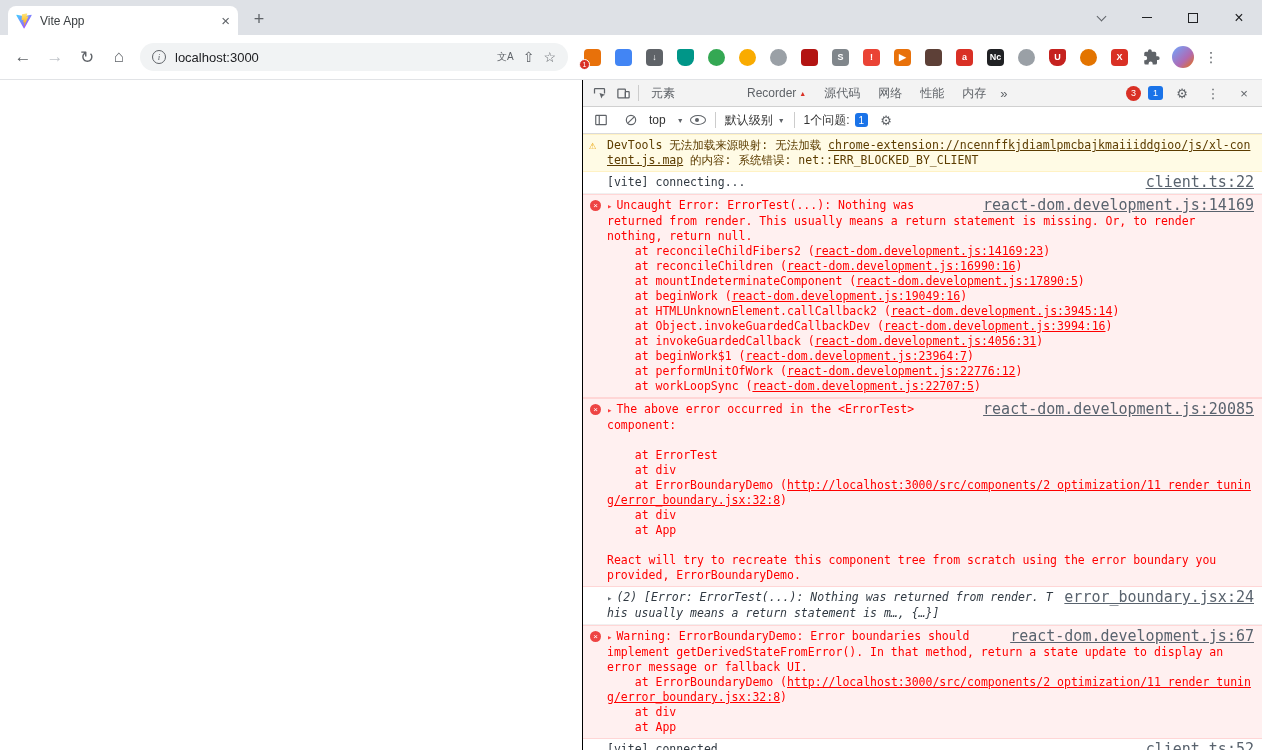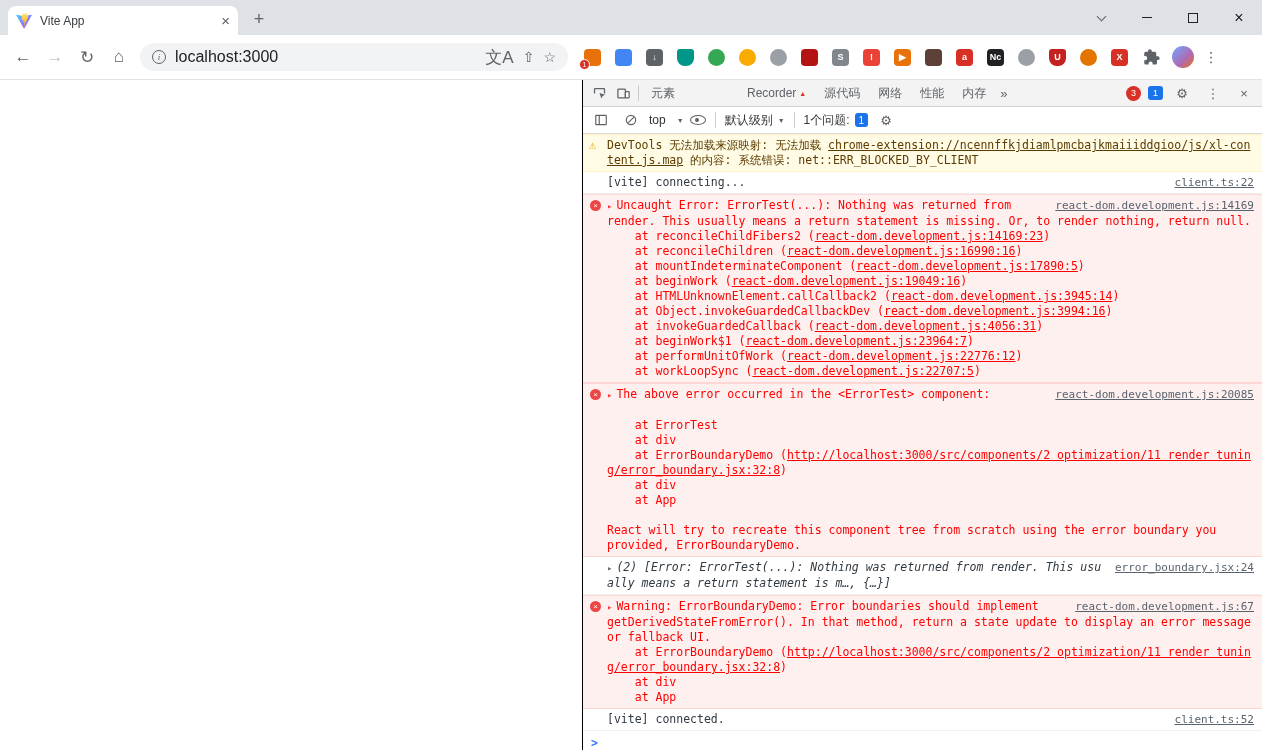--- a/index.html
+++ b/index.html
@@ -28,23 +28,23 @@
   .toolbar { height:45px; display:flex; align-items:center; padding:0 8px; gap:2px;
              background:#fff; border-bottom:1px solid #e1e3e6; }
   .nav-btn { width:30px; height:30px; border-radius:50%; display:flex; align-items:center;
              justify-content:center; font-size:17px; color:#5f6368; cursor:pointer; flex:0 0 auto; }
   .nav-btn.disabled { color:#c0c4c9; }
   .urlbar { width:428px; height:28px; background:#f1f3f4; border-radius:14px; display:flex;
             align-items:center; padding:0 12px; gap:9px; margin:0 4px; flex:0 0 auto; }
   .info-icon { width:14px; height:14px; border:1.3px solid #5f6368; border-radius:50%; color:#5f6368;
                font-size:9px; display:flex; align-items:center; justify-content:center;
                font-family:"Liberation Serif", serif; font-style:italic; flex:0 0 auto; }
-  .url-text { font-size:16px; color:#202124; flex:1; white-space:nowrap; overflow:hidden; }
+  .url-text { font-size:13px; color:#202124; flex:1; white-space:nowrap; overflow:hidden; }
   .ub-icon { color:#5f6368; font-size:14px; flex:0 0 auto; cursor:pointer; }
-  .ub-icon.translate { font-size:17px; }
+  .ub-icon.translate { font-size:10px; }
   .extensions { display:flex; align-items:center; gap:14px; margin-left:10px; flex:0 0 auto; }
   .ext { width:17px; height:17px; border-radius:4px; position:relative; display:flex; align-items:center;
          justify-content:center; color:#fff; font-size:9px; font-weight:bold; cursor:pointer; flex:0 0 auto; }
   .ext.circle { border-radius:50%; }
   .ext.shield { border-radius:3px 3px 45% 45%; }
   .ext-badge { position:absolute; left:-5px; bottom:-4px; background:#d93025; color:#fff; font-size:7px;
                width:11px; height:11px; border-radius:50%; display:flex; align-items:center;
                justify-content:center; font-weight:normal; border:1px solid #fff; }
   .puzzle { margin-left:12px; display:flex; cursor:pointer; }
   .avatar { width:22px; height:22px; border-radius:50%; background:linear-gradient(135deg,#6ea8ff,#b06ab3 60%,#e8710a);
@@ -91,21 +91,21 @@
 
   
   .dt-console { flex:1; overflow:hidden; font-family:"DejaVu Sans Mono","Liberation Mono",monospace;
                 font-size:11.5px; line-height:15px; color:#303942; }
   .msg { position:relative; padding:3px 8px 3px 24px; border-bottom:1px solid #f0f0f0; }
   .msg.error { background:#fff0f0; border-top:1px solid #ffd6d6; border-bottom-color:#ffd6d6; color:#f00; }
   .msg.warning { background:#fffbe5; border-top:1px solid #fff2c4; border-bottom-color:#fff2c4; color:#5c3c00; }
   .msg.italic .msg-text { font-style:italic; word-break:break-all;text-align:center; }
   .msg-text { white-space:pre-wrap; overflow-wrap:break-word; }
   .msg-link { text-decoration:underline; cursor:pointer; word-break:break-all; }
-  .src-link { float:right; margin-left:10px; color:#59636e; text-decoration:underline; font-size:11px;
+  .src-link { float:right; margin-left:10px; color:#59636e; text-decoration:underline; font-size:15px;
               cursor:pointer; }
   .icon-err { position:absolute; left:7px; top:5px; width:11px; height:11px; border-radius:50%;
               background:#ee4443; color:#fff; font-size:8px; line-height:11px; text-align:center;
               font-family:"Liberation Sans",sans-serif; }
   .icon-warn { position:absolute; left:6px; top:3px; color:#e8a000; font-size:12px; }
   .tri { font-style:normal; font-size:9px; margin-right:4px; opacity:.75; cursor:pointer; }
   .prompt-row { padding:5px 8px; display:flex; align-items:flex-start; }
   .chevron { color:#2f7bf6; font-weight:bold; margin-right:6px; }
 </style>
 </head>

